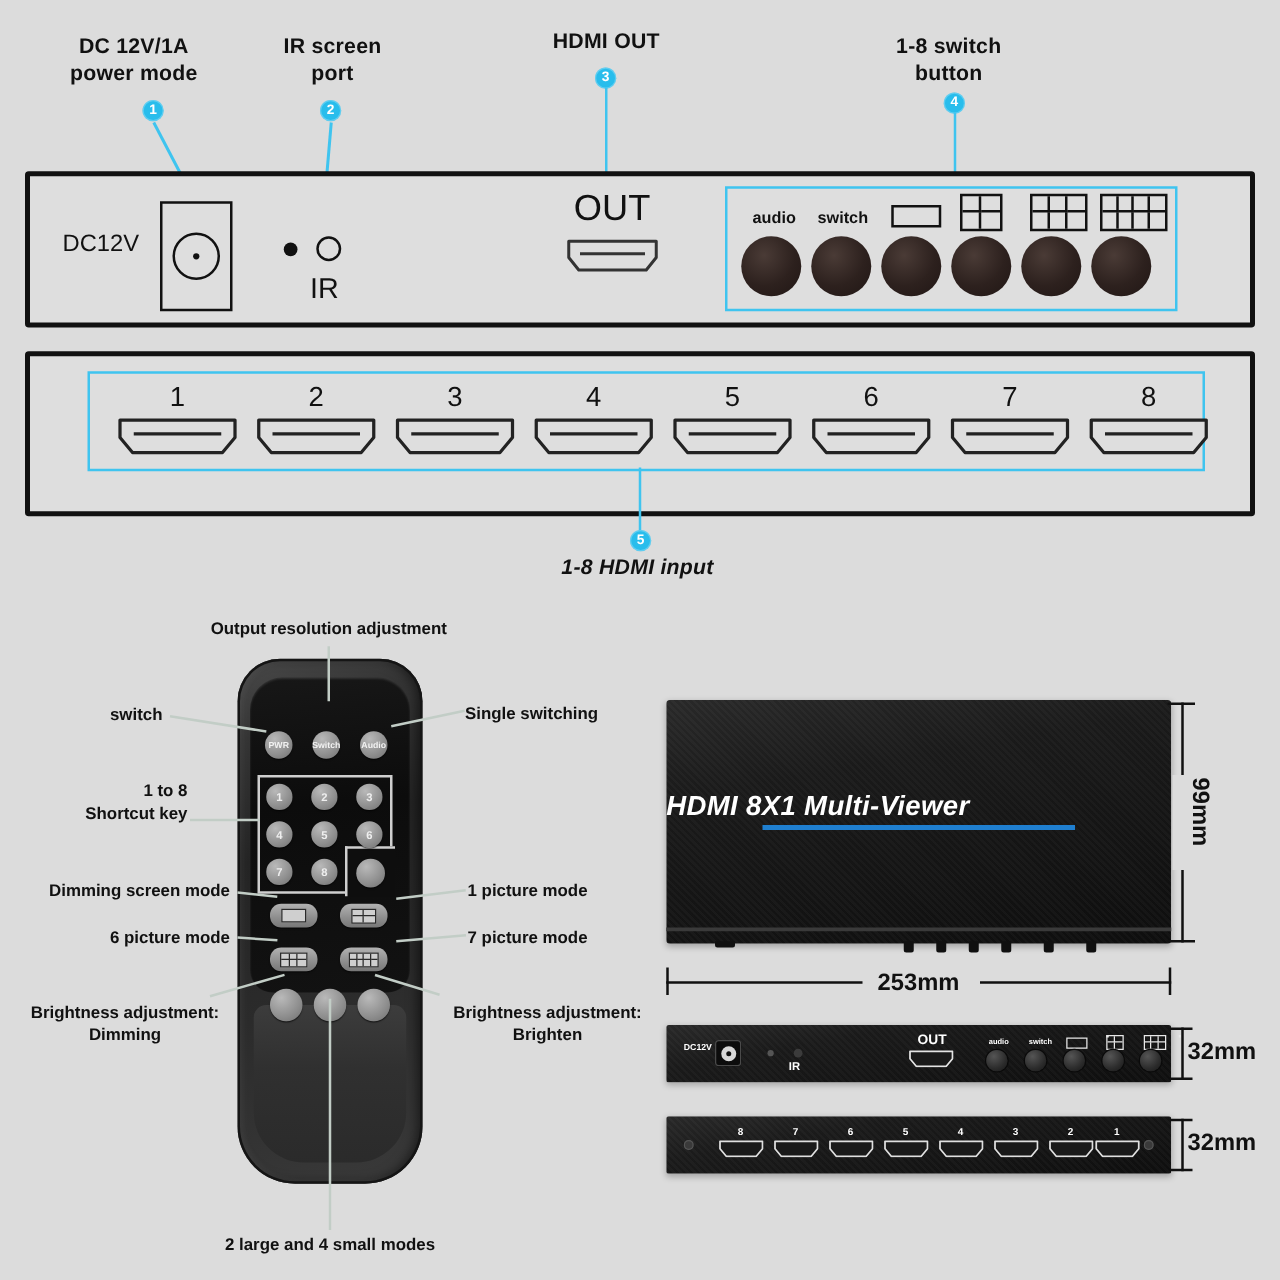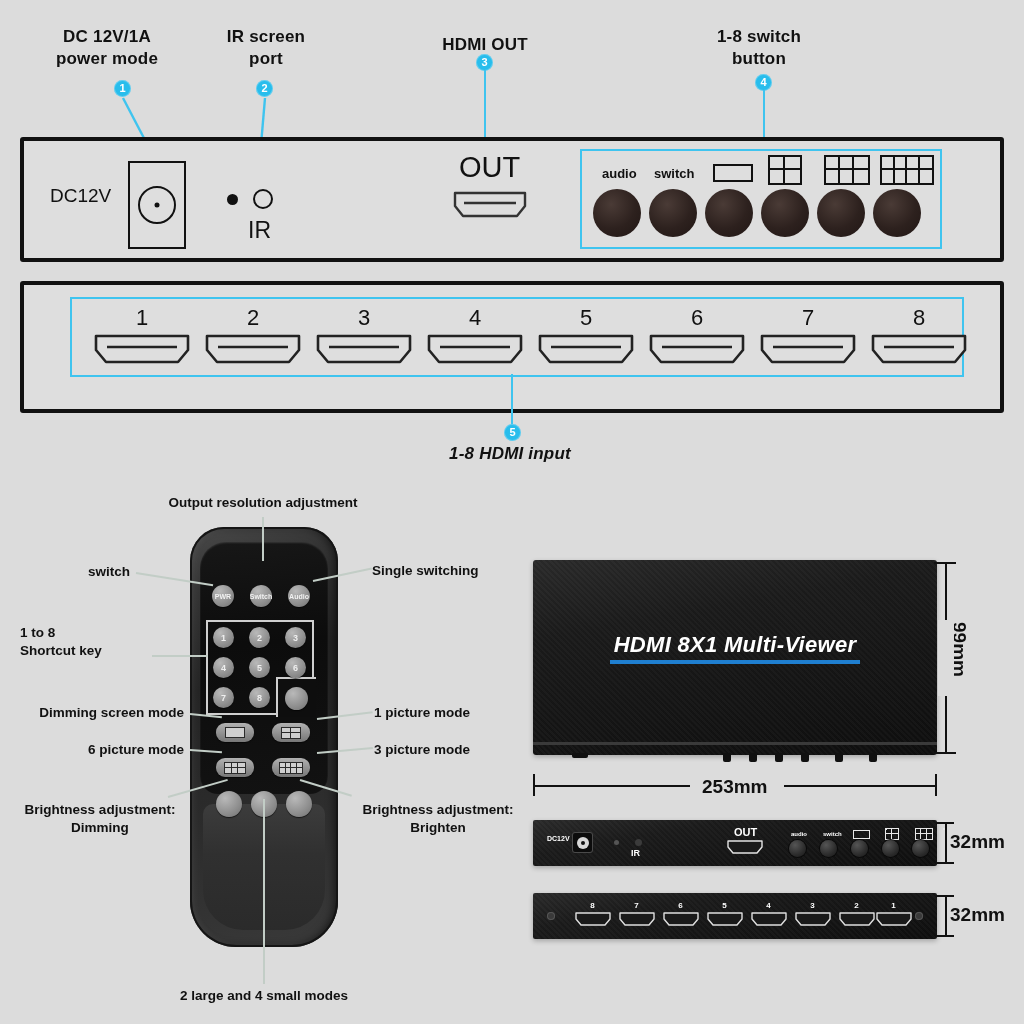--- a/index.html
+++ b/index.html
@@ -130,21 +130,21 @@
 
   
   .photo{
     position:absolute;
     background:
       repeating-linear-gradient(45deg, rgba(255,255,255,.022) 0 2px, rgba(0,0,0,.03) 2px 4px),
       linear-gradient(170deg,#2a2a2a 0%,#1b1b1b 30%,#141414 70%,#0e0e0e 100%);
     box-shadow:0 2px 5px rgba(0,0,0,.25);
   }
   .brand{
-    position:absolute;left:0;right:0;text-align:center;color:#fff;
+    position:absolute;left:0;right:0;text-align:left;color:#fff;
     font-style:italic;font-weight:700;
   }
   .brand .b1{font-size:22px;letter-spacing:.3px;}
   .brand .rule{height:4px;background:#1f7fd0;margin:2px auto 3px;width:62%;}
   .brand .b2{font-size:11.5px;font-weight:700;}
 
   .dim-line-h{position:absolute;height:2px;background:#111;}
   .dim-tick-v{position:absolute;width:2px;background:#111;}
   .dim-line-v{position:absolute;width:2px;background:#111;}
   .dim-tick-h{position:absolute;height:2px;background:#111;}
@@ -158,21 +158,21 @@
   .ph-screw{position:absolute;border-radius:50%;background:#3a3a3a;box-shadow:inset 0 0 0 1px #555;}
   .ph-foot{position:absolute;background:#101010;border-radius:0 0 2px 2px;}
 </style>
 </head>
 <body>
 
 <div class="callout-label" style="left:24px;top:26px;width:166px;">DC 12V/1A
 power mode</div>
 <div class="callout-label" style="left:196px;top:26px;width:140px;">IR screen
 port</div>
-<div class="callout-label" style="left:400px;top:34px;width:170px;">HDMI OUT</div>
+<div class="callout-label" style="left:400px;top:22px;width:170px;">HDMI OUT</div>
 <div class="callout-label" style="left:678px;top:26px;width:162px;">1-8 switch
 button</div>
 
 <div class="badge" style="left:114px;top:80px;">1</div>
 <div class="badge" style="left:256px;top:80px;">2</div>
 <div class="badge" style="left:476px;top:54px;">3</div>
 <div class="badge" style="left:755px;top:74px;">4</div>
 
 <div class="abs" style="left:112px;top:96px;width:36px;height:48px;">
   <svg width="36" height="48">
@@ -378,34 +378,34 @@
 
 <div class="rlabel" style="left:160px;top:494px;width:206px;text-align:center;">Output resolution adjustment</div>
 <div class="rline" style="left:263px;top:516px;width:44px;transform:rotate(90deg);"></div>
 
 <div class="rlabel" style="left:70px;top:563px;width:60px;text-align:right;">switch</div>
 <div class="rline" style="left:136px;top:572px;width:78px;transform:rotate(9deg);"></div>
 
 <div class="rlabel" style="left:372px;top:562px;width:130px;text-align:left;">Single switching</div>
 <div class="rline" style="left:313px;top:580px;width:60px;transform:rotate(-12deg);"></div>
 
-<div class="rlabel" style="left:20px;top:624px;width:130px;text-align:left;">1 to 8
+<div class="rlabel" style="left:20px;top:624px;width:130px;text-align:right;">1 to 8
 Shortcut key</div>
 <div class="rline" style="left:152px;top:655px;width:56px;"></div>
 
 <div class="rlabel" style="left:24px;top:704px;width:160px;text-align:right;">Dimming screen mode</div>
 <div class="rline" style="left:190px;top:713px;width:32px;transform:rotate(6deg);"></div>
 
 <div class="rlabel" style="left:374px;top:704px;width:130px;text-align:left;">1 picture mode</div>
 <div class="rline" style="left:317px;top:718px;width:56px;transform:rotate(-7deg);"></div>
 
 <div class="rlabel" style="left:24px;top:741px;width:160px;text-align:right;">6 picture mode</div>
 <div class="rline" style="left:190px;top:749px;width:32px;transform:rotate(4deg);"></div>
 
-<div class="rlabel" style="left:374px;top:741px;width:130px;text-align:left;">3 picture mode</div>
+<div class="rlabel" style="left:374px;top:741px;width:130px;text-align:left;">7 picture mode</div>
 <div class="rline" style="left:317px;top:752px;width:56px;transform:rotate(-5deg);"></div>
 
 <div class="rlabel" style="left:4px;top:801px;width:192px;text-align:center;">Brightness adjustment:
 Dimming</div>
 <div class="rline" style="left:168px;top:796px;width:62px;transform:rotate(-16deg);"></div>
 
 <div class="rlabel" style="left:342px;top:801px;width:192px;text-align:center;">Brightness adjustment:
 Brighten</div>
 <div class="rline" style="left:300px;top:779px;width:54px;transform:rotate(17deg);"></div>
 

